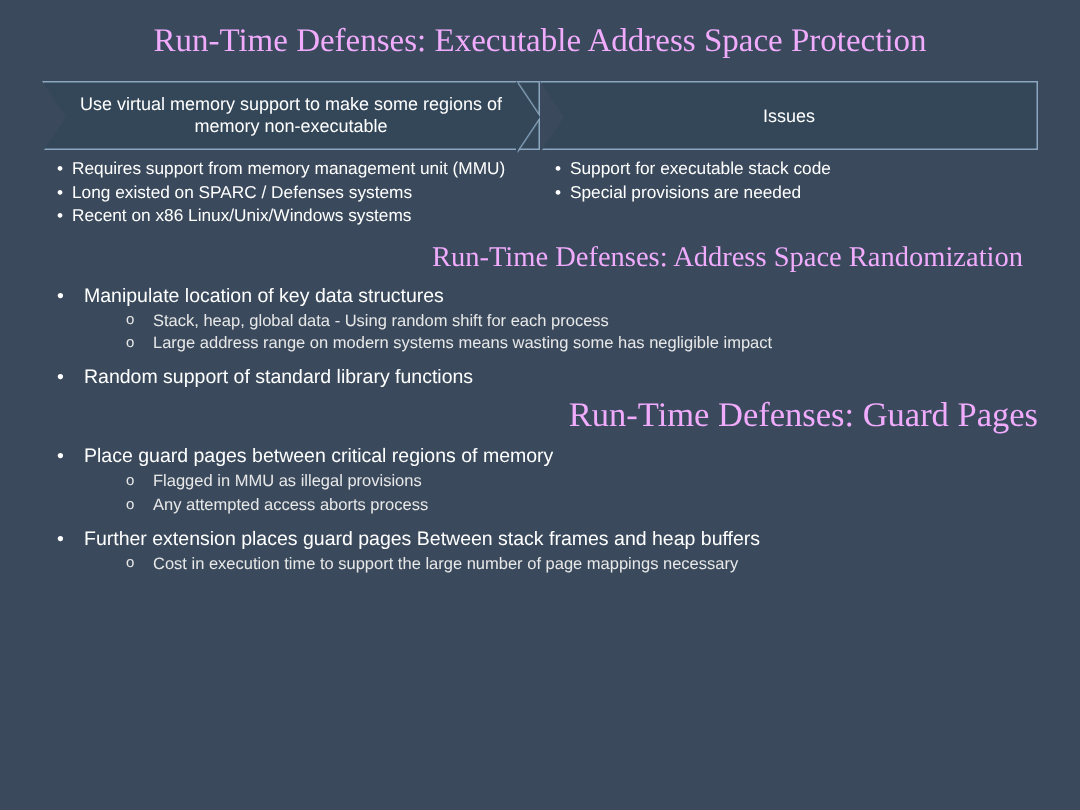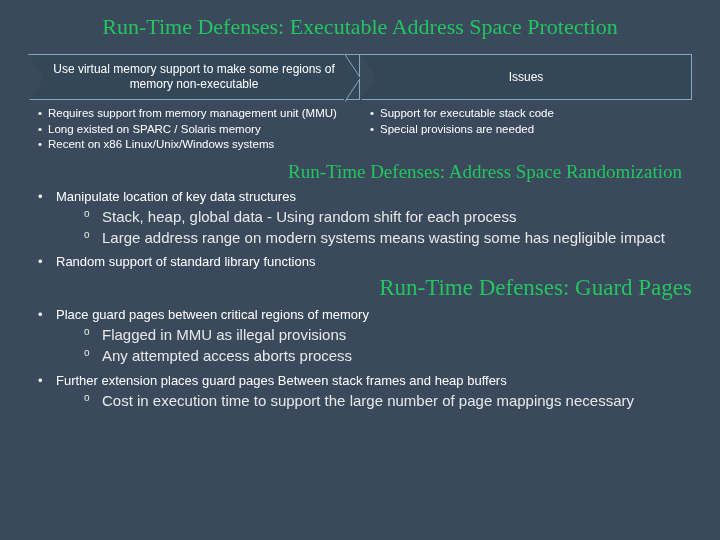--- a/index.html
+++ b/index.html
@@ -6,21 +6,21 @@
   body {
     width: 720px; height: 540px;
     background: #3a4a5c;
     font-family: Arial, sans-serif;
     color: #e8e8e8;
     overflow: hidden;
   }
   .slide { padding: 14px 28px 10px 28px; }
   .title1, .title2, .title3 {
     font-family: Georgia, 'Times New Roman', serif;
-    color: #22c55e;
+    color: #f0abfc;
     font-weight: normal;
   }
   .title1 { font-size: 22px; text-align: center; margin-bottom: 14px; }
   .title2 { font-size: 19px; text-align: right; margin: 8px 0 6px 0; padding-right: 10px; }
   .title3 { font-size: 23px; text-align: right; margin: 6px 0 6px 0; }
 
   .row { display: flex; margin-bottom: 6px; }
   .col { flex: 1; }
 
   .banner {
@@ -55,21 +55,21 @@
   }
   .sub .line { display: flex; }
   .sub .dot { width: 10px; flex: none; }
   .sub .txt { flex: 1; }
 
   ul.top { list-style: none; padding-left: 10px; }
   ul.top > li { position: relative; padding-left: 18px; font-size: 13px; color: #fff; margin: 3px 0; }
   ul.top > li::before { content: "•"; position: absolute; left: 0; top: 0; color: #fff; }
 
   ul.inner { list-style: none; padding: 2px 0 2px 28px; }
-  ul.inner > li { position: relative; padding-left: 18px; font-size: 15px; color: #e8e8e8; margin: 1px 0; line-height: 1.35; }
+  ul.inner > li { position: relative; padding-left: 18px; font-size: 11px; color: #e8e8e8; margin: 1px 0; line-height: 1.35; }
   ul.inner > li::before { content: "o"; position: absolute; left: 0; top: 0; font-size: 10px; color: #e8e8e8; }
 </style>
 </head>
 <body>
 
 <div class="slide">
 
   <div class="title1">Run-Time Defenses: Executable Address Space Protection</div>
 
   <div class="row">
@@ -77,21 +77,21 @@
       <div class="banner">
         <span>Use virtual memory support to make some regions of memory non-executable</span>
       </div>
       <div class="sub">
         <div class="line">
             <span class="dot">•</span>
             <span class="txt">Requires support from memory management unit (MMU)</span>
           </div>
         <div class="line">
             <span class="dot">•</span>
-            <span class="txt">Long existed on SPARC / Solaris memory</span>
+            <span class="txt">Long existed on SPARC / Defenses systems</span>
           </div>
         <div class="line">
             <span class="dot">•</span>
             <span class="txt">Recent on x86 Linux/Unix/Windows systems</span>
           </div>
       </div>
     </div>
     <div class="col">
       <div class="banner last">
         <span>Issues</span>

